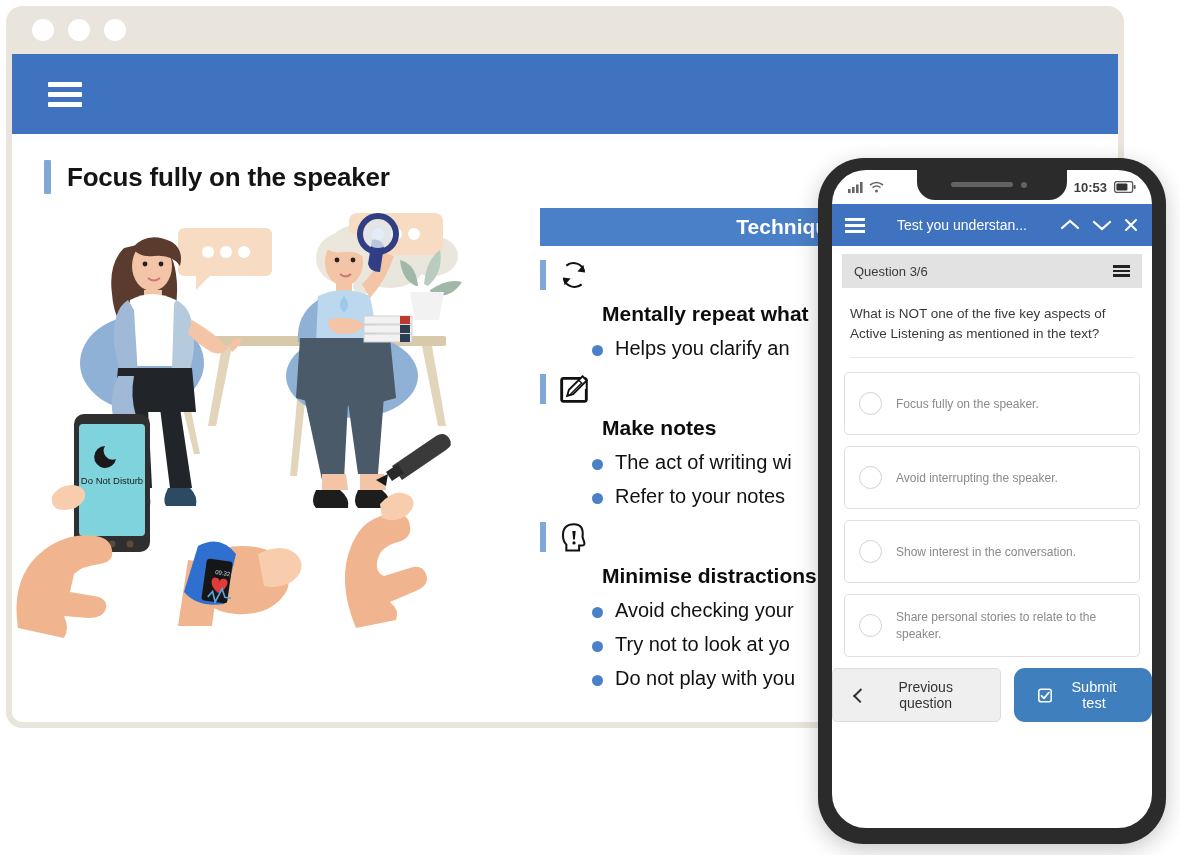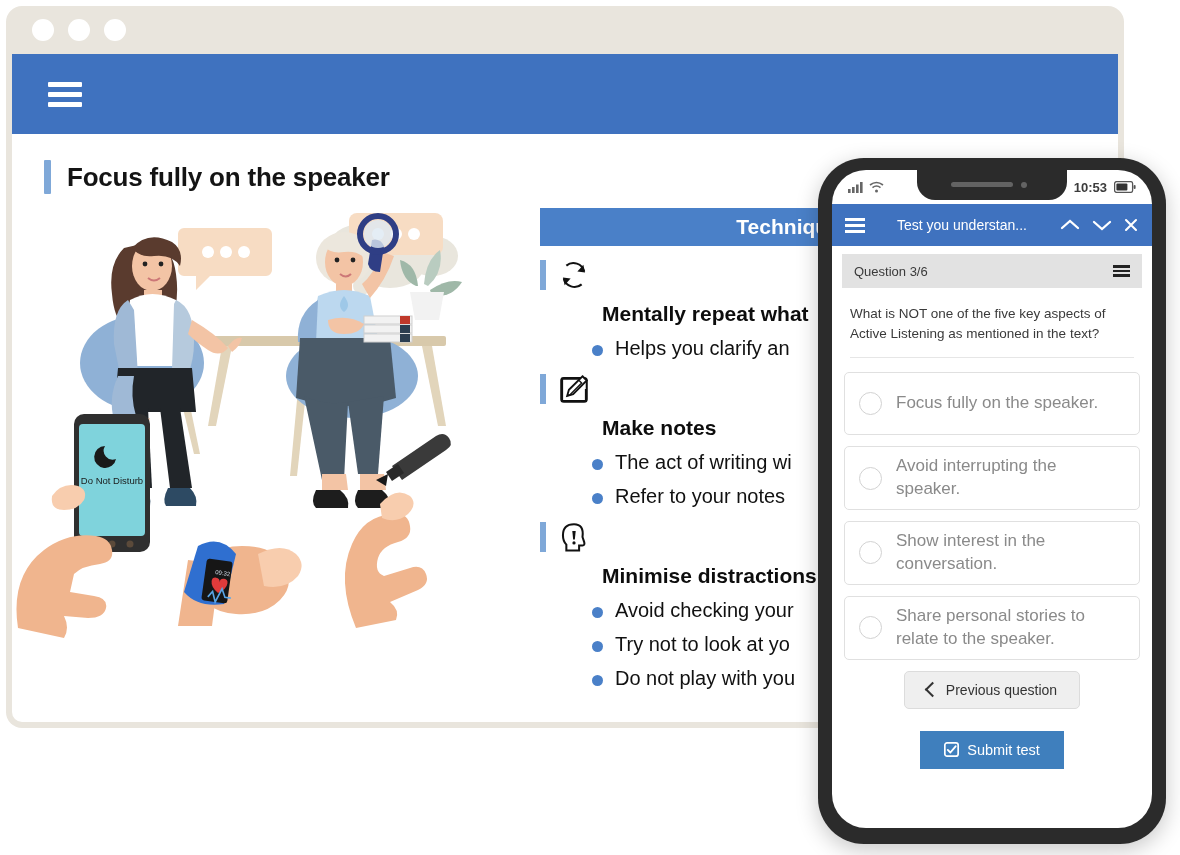--- a/index.html
+++ b/index.html
@@ -115,31 +115,31 @@
     margin: 16px 18px 0 18px; font-size: 13.5px; color: #3a3a3a; line-height: 1.45;
     padding-bottom: 14px; border-bottom: 1px solid #e6e6e6;
   }
   .options { margin: 14px 12px 0 12px; }
   .option {
     border: 1px solid #e0e0e0; border-radius: 5px;
     min-height: 45px; display: flex; align-items: center; gap: 14px;
     padding: 8px 14px; margin-bottom: 11px; cursor: pointer; background: #fff;
   }
   .radio { width: 21px; height: 21px; border-radius: 50%; border: 1.6px solid #d2d2d2; flex: none; }
-  .opt-label { font-size: 17px; color: #8a8a8a; line-height: 1.35; }
-
-  .qactions { margin-top: 6px; display: flex; flex-direction: column; align-items: center; gap: 22px; }
+  .opt-label { font-size: 12px; color: #8a8a8a; line-height: 1.35; }
+
+  .qactions { margin-top: 6px; display: flex; flex-direction: row; align-items: center; gap: 13px; }
   .btn-grey {
     background: #efefef; border: 1px solid #dcdcdc; border-radius: 5px;
     padding: 10px 22px; font-size: 14px; color: #333; cursor: pointer;
     display: flex; align-items: center; gap: 8px;
   }
   .btn-grey.darker { background: #e3e3e3; }
   .btn-blue {
-    background: #3f7fbd; border: none; border-radius: 0; color: #fff;
+    background: #3f7fbd; border: none; border-radius: 11px; color: #fff;
     padding: 11px 24px; font-size: 14.5px; cursor: pointer;
     display: flex; align-items: center; gap: 8px;
   }
   .chev { width: 9px; height: 9px; border-top: 2px solid currentColor; border-right: 2px solid currentColor; display: inline-block; }
   .chev.left { transform: rotate(-135deg); }
   .chev.right { transform: rotate(45deg); }
 </style>
 </head>
 <body>
 

